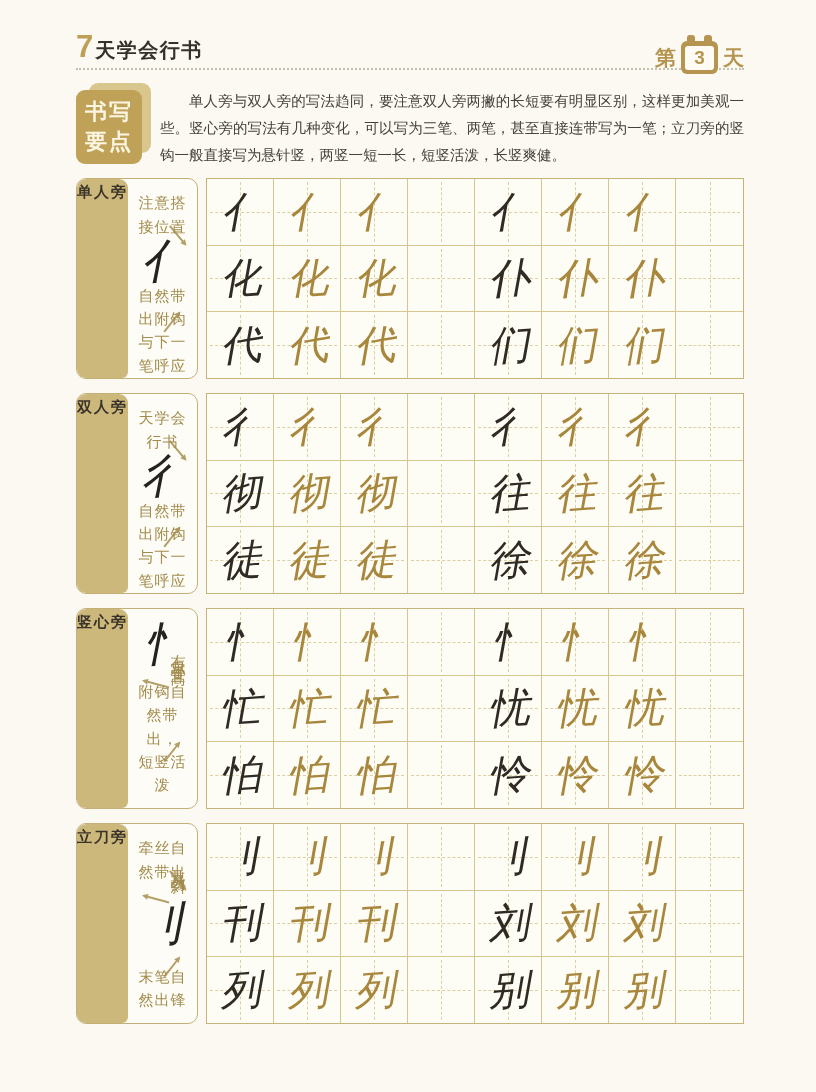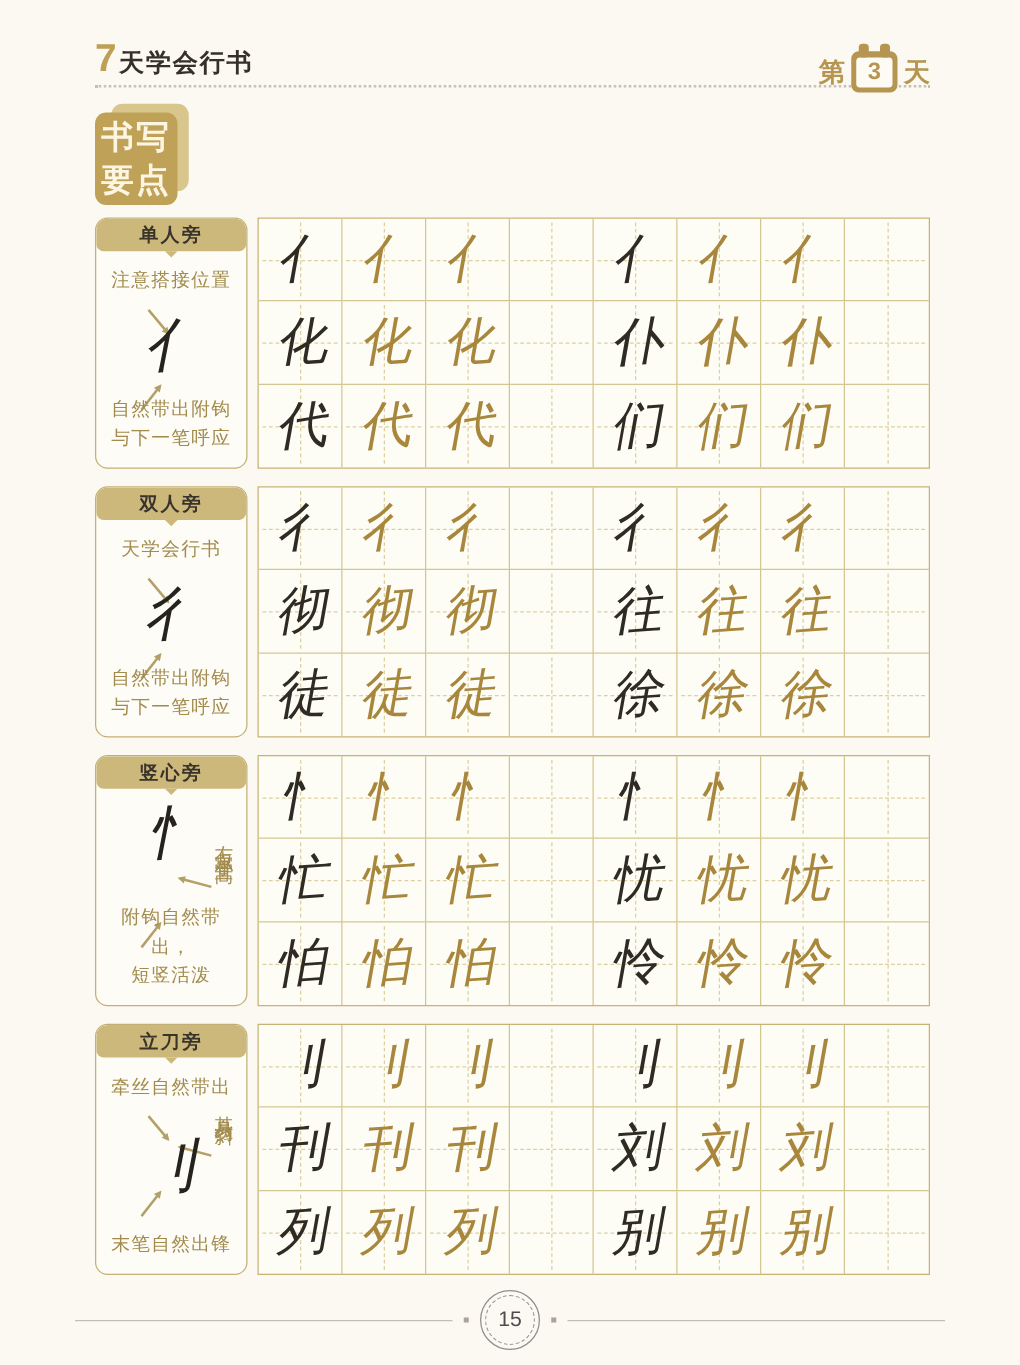--- a/index.html
+++ b/index.html
@@ -32,30 +32,30 @@
        display:flex;align-items:center;justify-content:center;
        font-size:19px;font-weight:bold;color:#b5954f;}
 
   
   .intro{margin:16px 72px 10px 76px;display:flex;gap:18px;}
   .badge{position:relative;width:66px;height:74px;flex:0 0 66px;margin-top:4px;}
   .badge-back{position:absolute;top:-7px;right:-9px;width:62px;height:70px;
        background:#d9c68d;border-radius:9px;}
   .badge-front{position:absolute;inset:0;background:#bfa257;border-radius:9px;
        display:flex;flex-direction:column;align-items:center;justify-content:center;
-       color:#fcf5e2;font-size:26px;font-weight:bold;line-height:1.35;letter-spacing:2px;}
+       color:#fcf5e2;font-size:22px;font-weight:bold;line-height:1.35;letter-spacing:2px;}
   .intro-text{flex:1;font-size:14.5px;line-height:1.85;color:#46413a;
        text-indent:2em;text-align:justify;margin-top:2px;}
 
   
   .sections{margin:4px 72px 0 76px;}
   .section{display:flex;gap:8px;margin-bottom:14px;height:201px;}
 
   .card{flex:0 0 120px;border:1px solid #c4b076;border-radius:10px;background:#fdfcf6;
-        display:flex;flex-direction:column;overflow:hidden;}
+        display:flex;flex-direction:row;overflow:hidden;}
   .card-band{background:#cdb87c;text-align:center;padding:4px 0 3px;position:relative;
         color:#3a332a;font-size:15px;font-weight:bold;letter-spacing:2px;
         border-radius:9px 9px 6px 6px;}
   .card-band::after{content:'';position:absolute;left:50%;bottom:-5px;margin-left:-5px;
         border-left:5px solid transparent;border-right:5px solid transparent;
         border-top:5px solid #cdb87c;}
   .card-body{flex:1;position:relative;display:flex;flex-direction:column;
         align-items:center;justify-content:space-between;padding:12px 6px 12px;}
   .note{color:#a28b4d;font-size:15px;letter-spacing:1px;white-space:pre-line;
         text-align:center;line-height:1.55;z-index:2;}
@@ -123,20 +123,21 @@
   </div>
 
   <div class="intro">
     <div class="badge">
       <div class="badge-back"></div>
       <div class="badge-front">
         <span>书写</span>
         <span>要点</span>
       </div>
     </div>
+    <div class="intro-text">单人旁与双人旁的写法趋同，要注意双人旁两撇的长短要有明显区别，这样更加美观一些。竖心旁的写法有几种变化，可以写为三笔、两笔，甚至直接连带写为一笔；立刀旁的竖钩一般直接写为悬针竖，两竖一短一长，短竖活泼，长竖爽健。</div>
   </div>
 
   <div class="sections">
   <div class="section">
     <div class="card">
       <div class="card-band">单人旁</div>
       <div class="card-body">
         <div class="note note-top">注意搭接位置</div>
         <div class="glyph">亻</div>
         <div class="note note-bottom">自然带出附钩
@@ -439,22 +440,13 @@
           </div>
           <div class="cell">
             <span class="ch ink-gold">别</span>
           </div>
           <div class="cell"></div>
         </div>
   </div>
 </div>
 
 
-  <div class="footer">
-    <div class="rule"></div>
-    <div class="rule-dot"></div>
-    <div class="page-circle">
-      <span class="page-num">15</span>
-    </div>
-    <div class="rule-dot"></div>
-    <div class="rule"></div>
-  </div>
 </div>
 
 </body></html>

